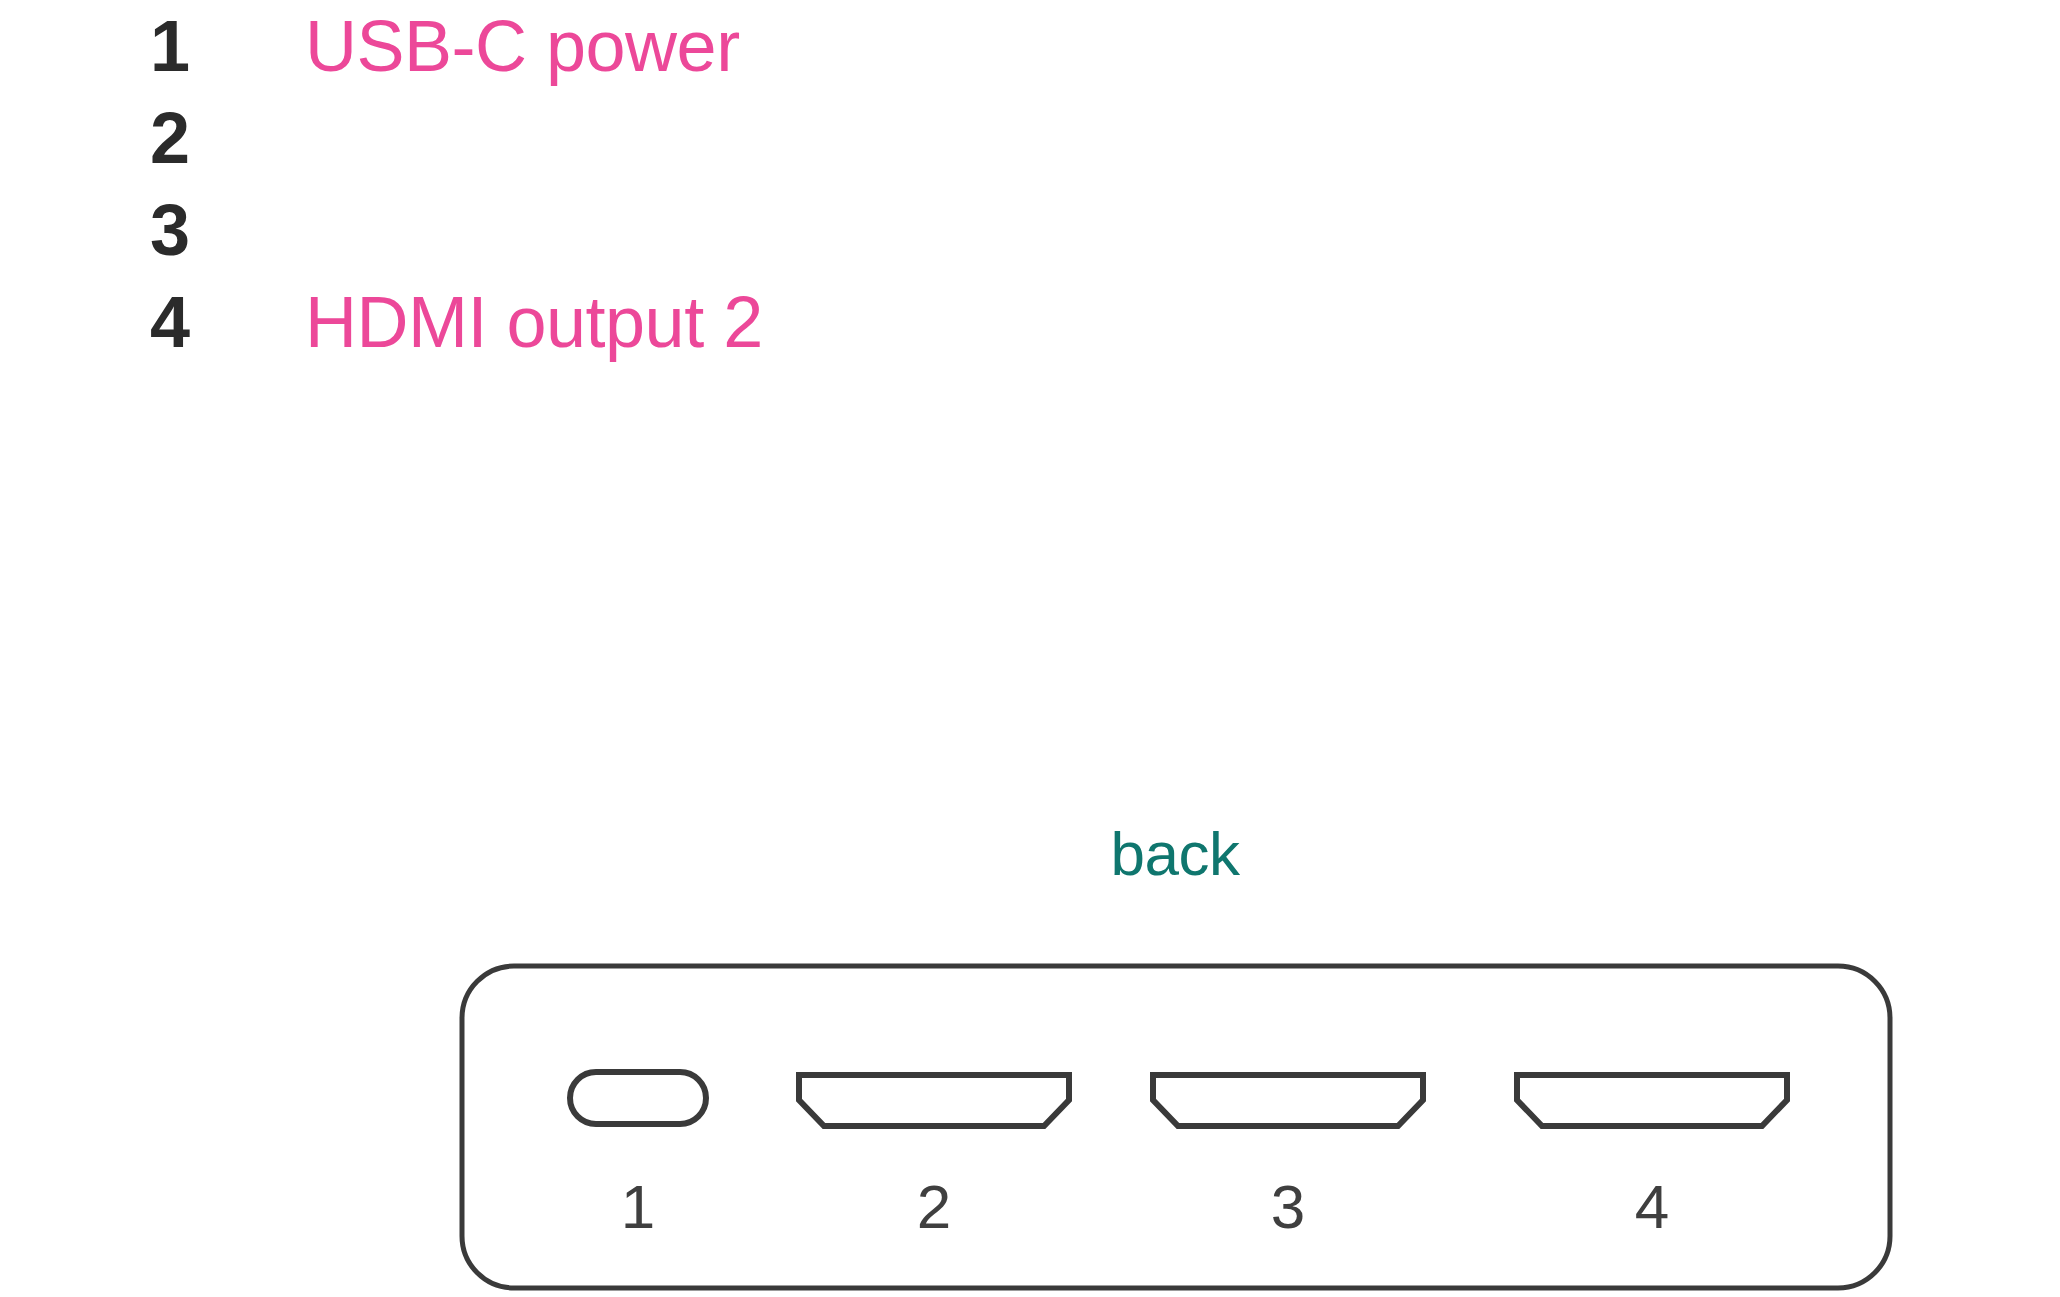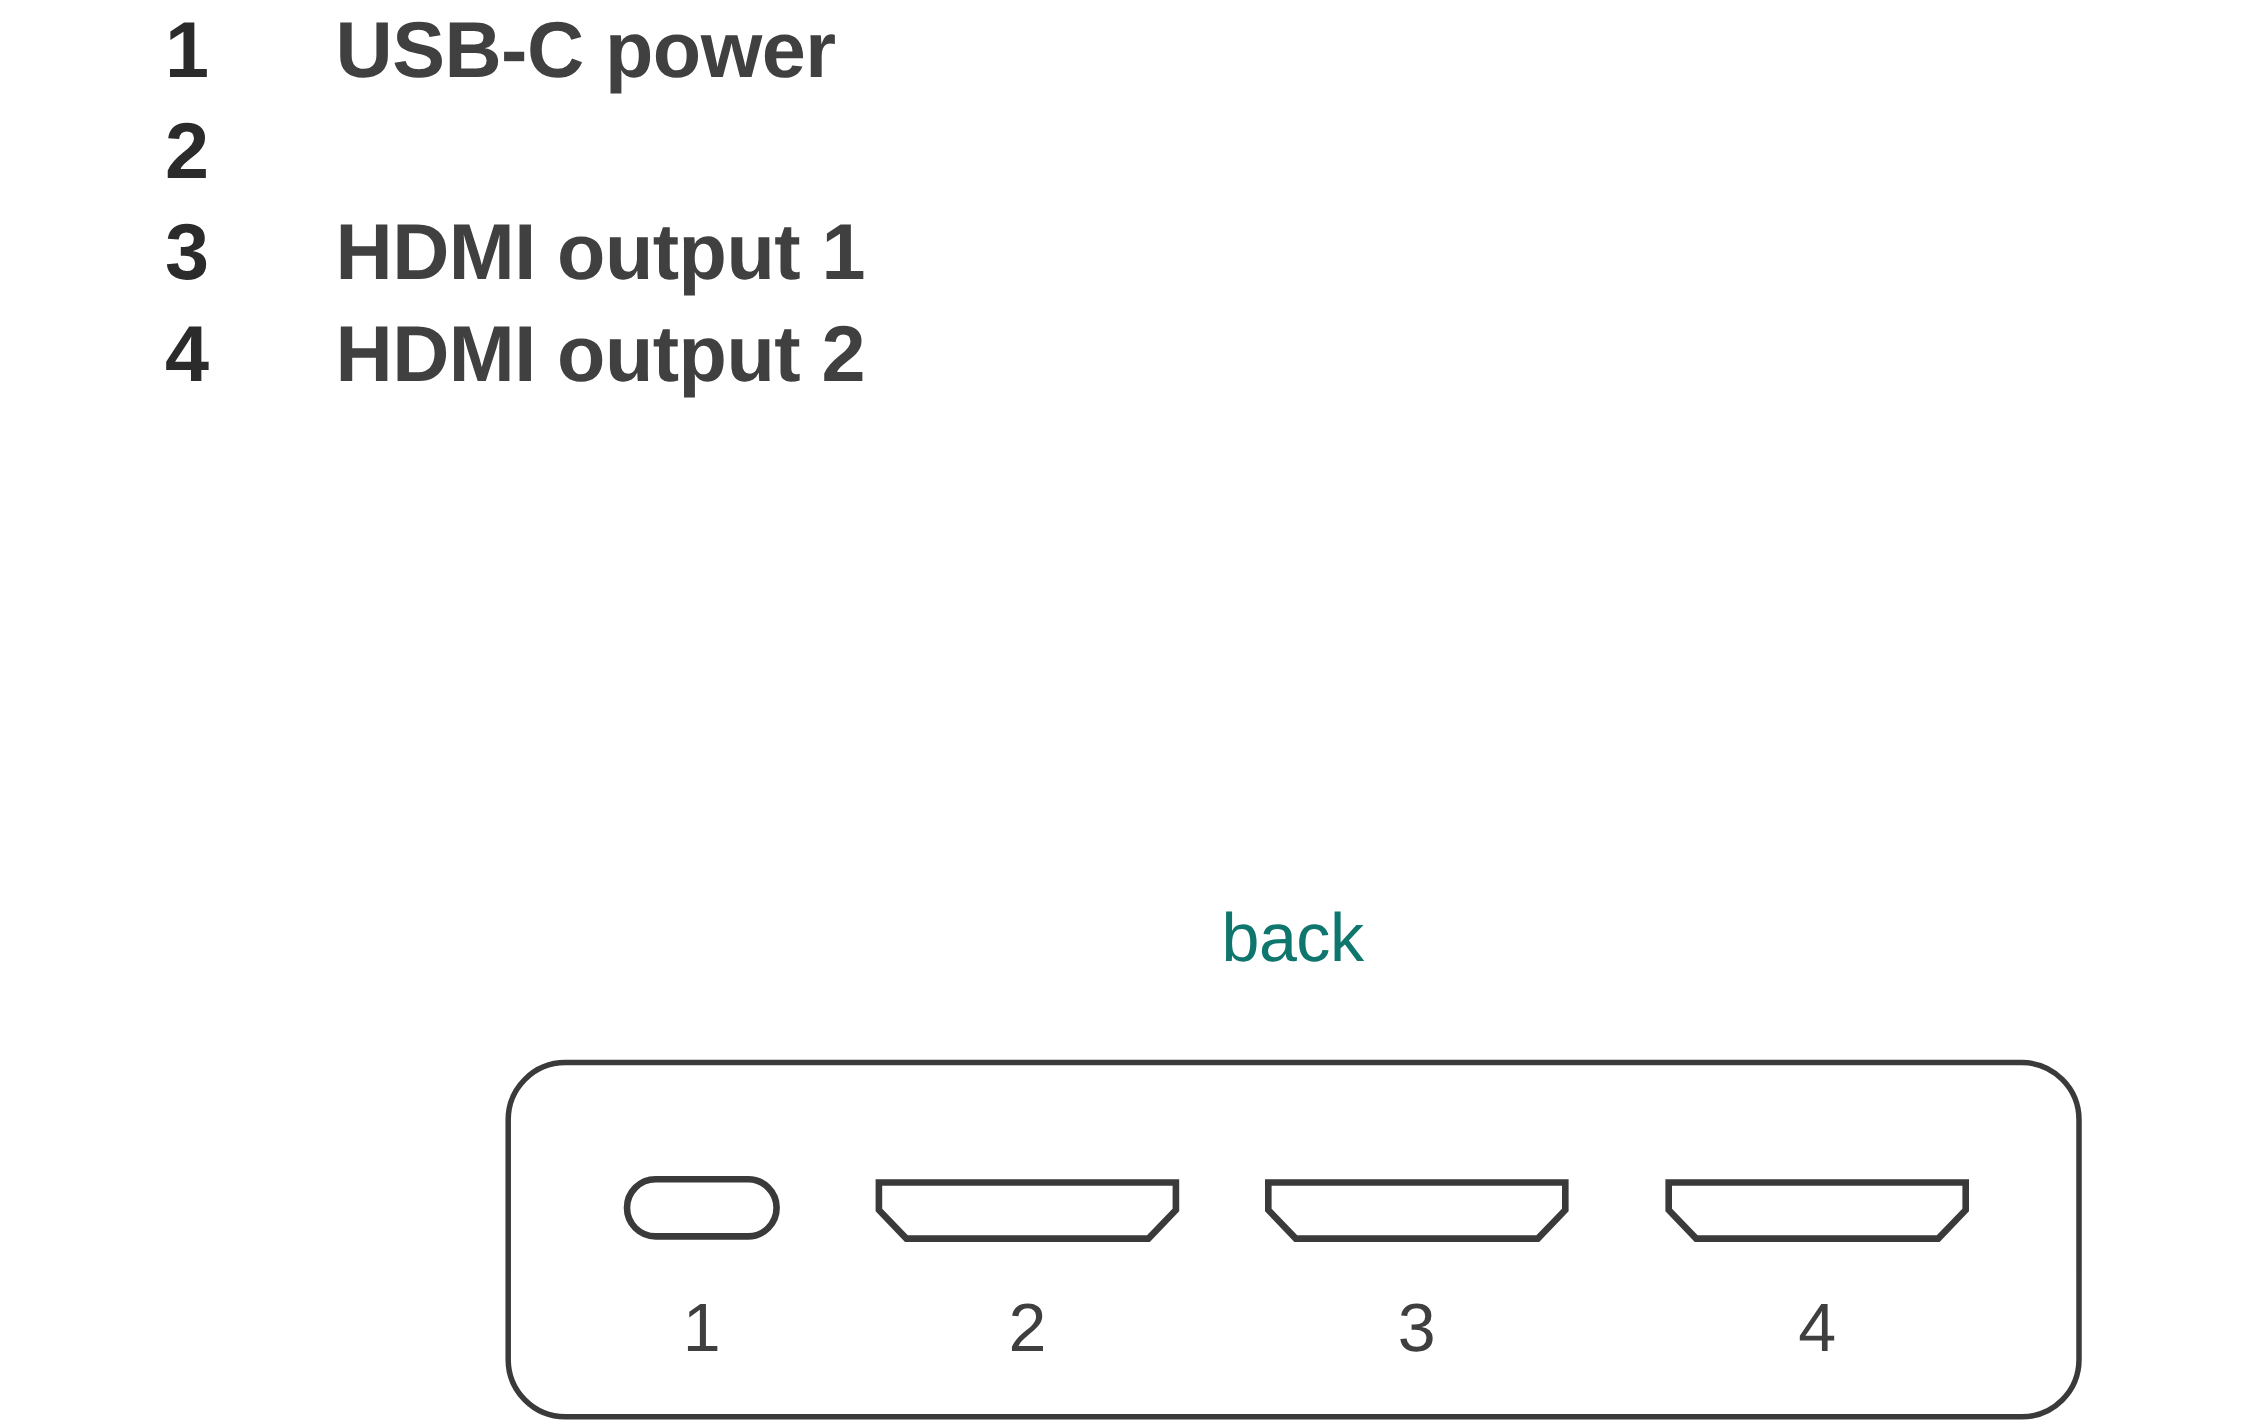--- a/index.html
+++ b/index.html
@@ -34,23 +34,23 @@
     width: 155px;
     flex: 0 0 155px;
     font-size: 72px;
     font-weight: 700;
     line-height: 92px;
     color: #2b2b2b;
     letter-spacing: -1px;
   }
   .legend-label {
     font-size: 72px;
-    font-weight: 700;
+    font-weight: 400;
     line-height: 92px;
-    color: #404040;
+    color: #ec4899;
     white-space: nowrap;
     letter-spacing: -0.5px;
   }
 
   
   .device-area {
     position: absolute;
     left: 0;
     top: 0;
     width: 2060px;
@@ -89,21 +89,20 @@
     <span class="legend-num">1</span>
     <span class="legend-label">USB-C power</span>
   </div>
 
   <div class="legend-row">
     <span class="legend-num">2</span>
   </div>
 
   <div class="legend-row">
     <span class="legend-num">3</span>
-    <span class="legend-label">HDMI output 1</span>
   </div>
 
   <div class="legend-row">
     <span class="legend-num">4</span>
     <span class="legend-label">HDMI output 2</span>
   </div>
 
 </div>
 
 <div class="device-area">

